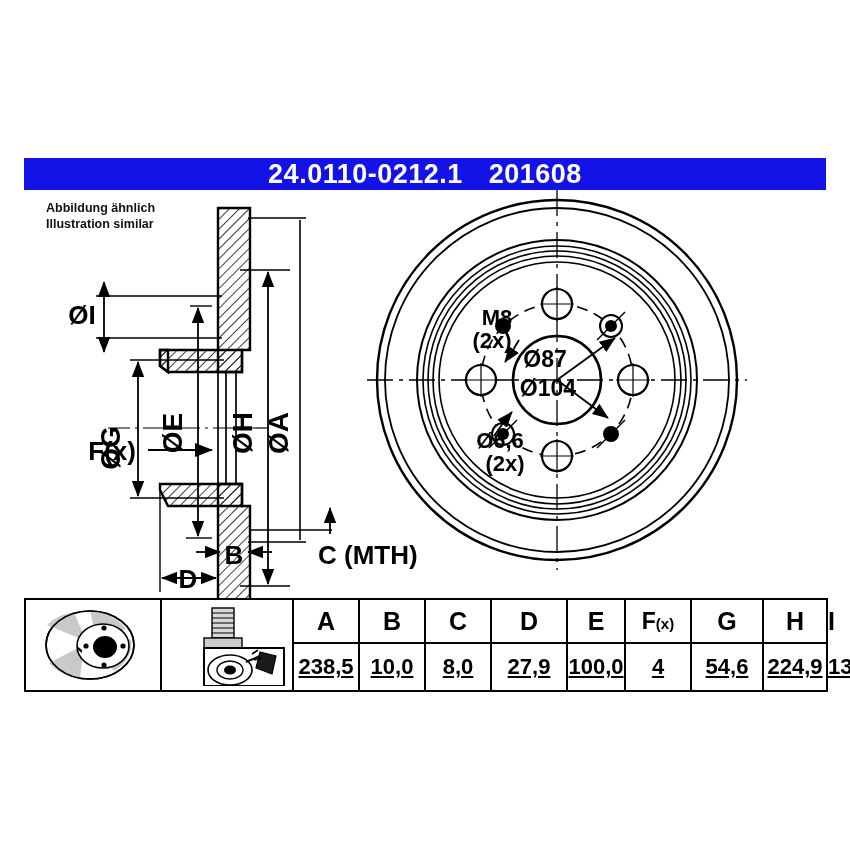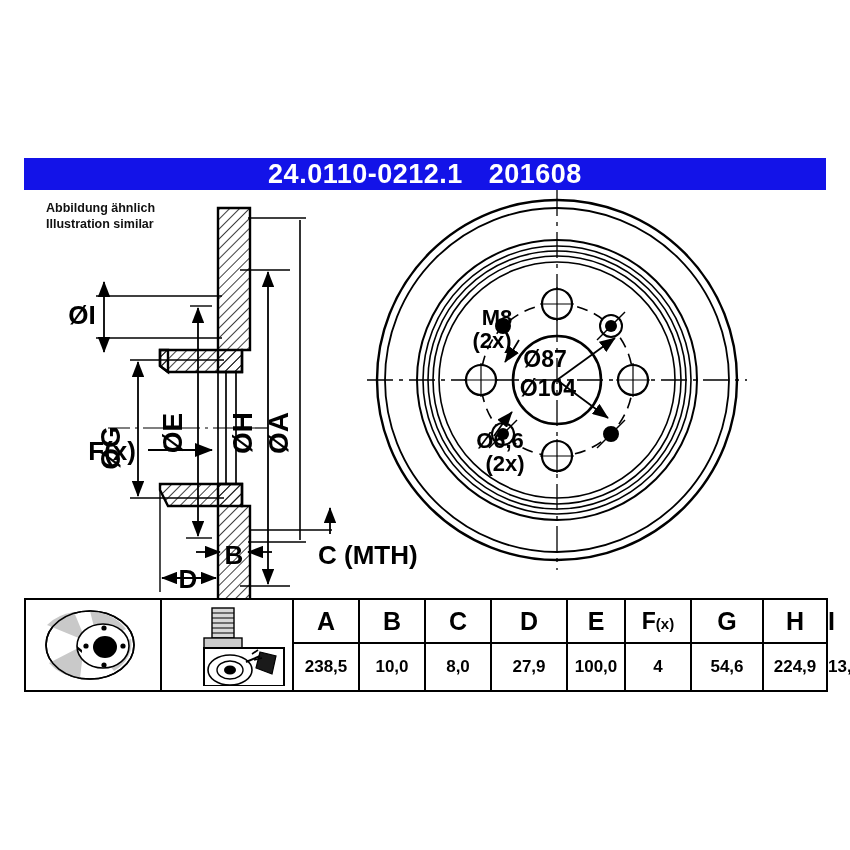--- a/index.html
+++ b/index.html
@@ -91,23 +91,24 @@
     height: 42px;
   }
   #spec-table .colhead.small-sub {
     font-size: 23px;
   }
   #spec-table .colhead .sub {
     font-size: 15px;
     font-weight: bold;
   }
   #spec-table .val {
-    font-size: 17px;
+    font-size: 22px;
     font-weight: bold;
     height: 46px;
+    text-decoration: underline;
   }
   #spec-table .iconcell {
     padding: 0;
   }
   .icon-wrap {
     width: 100%;
     height: 100%;
     display: flex;
     align-items: center;
     justify-content: center;

